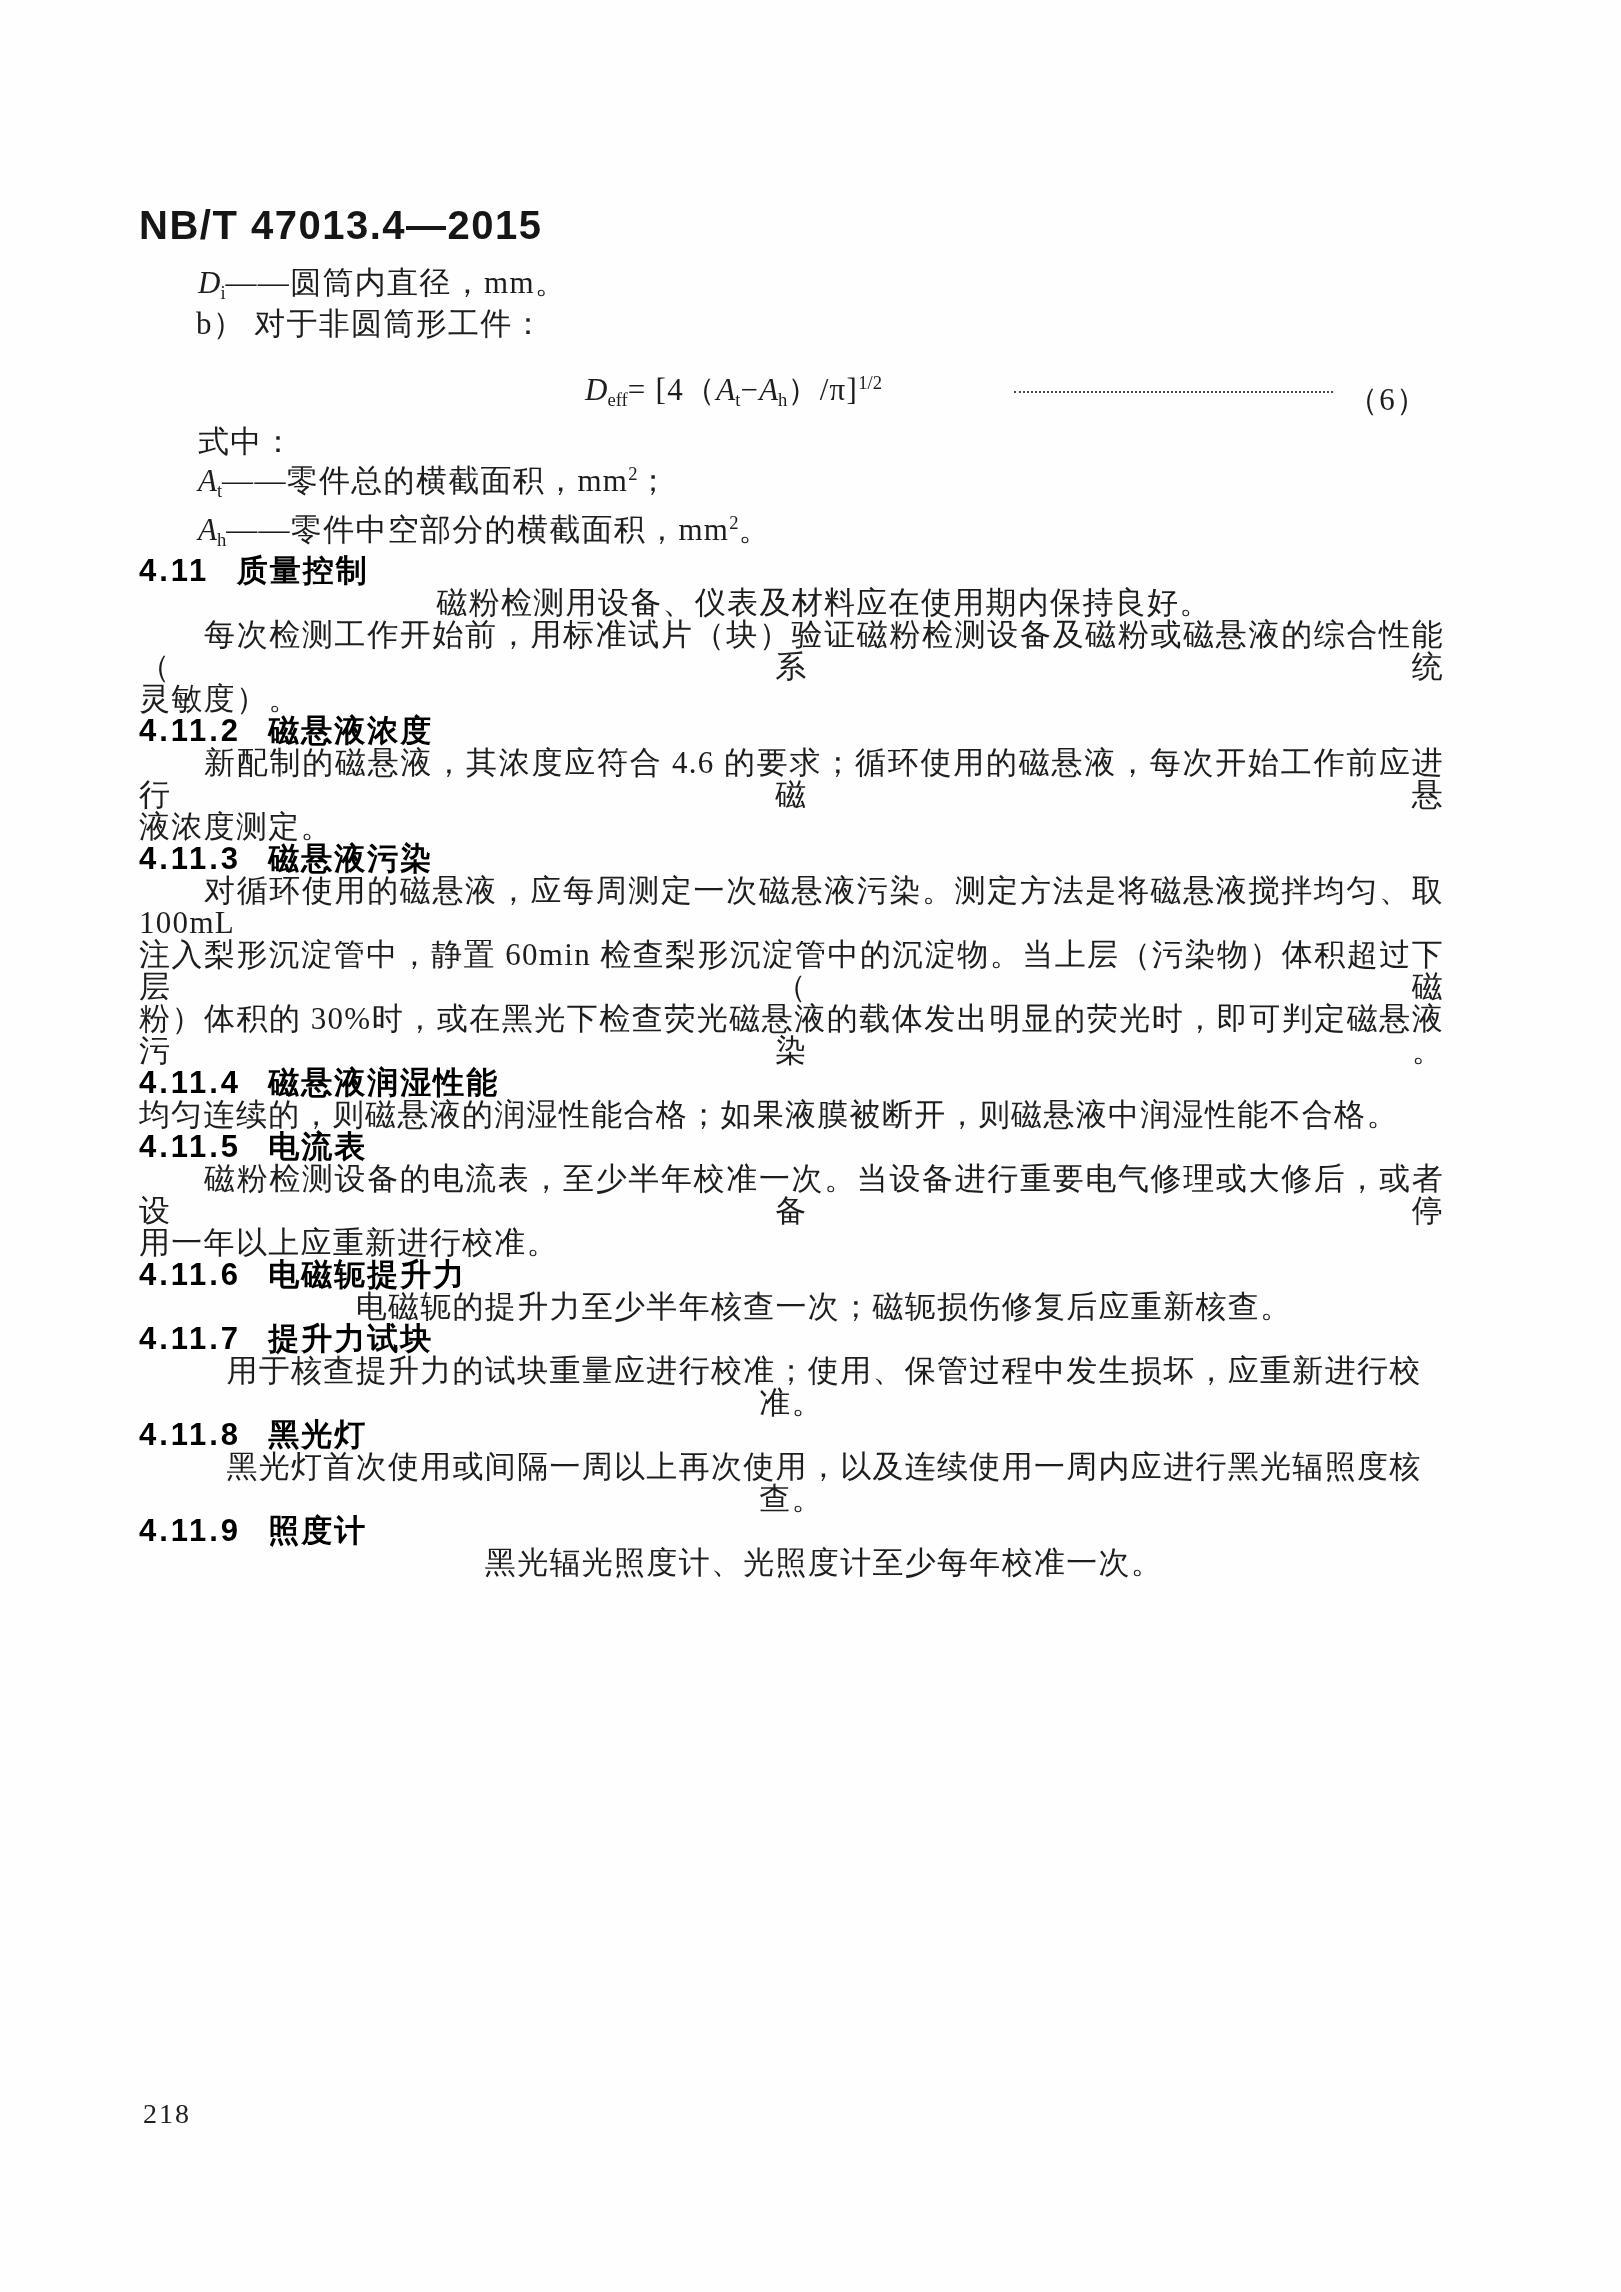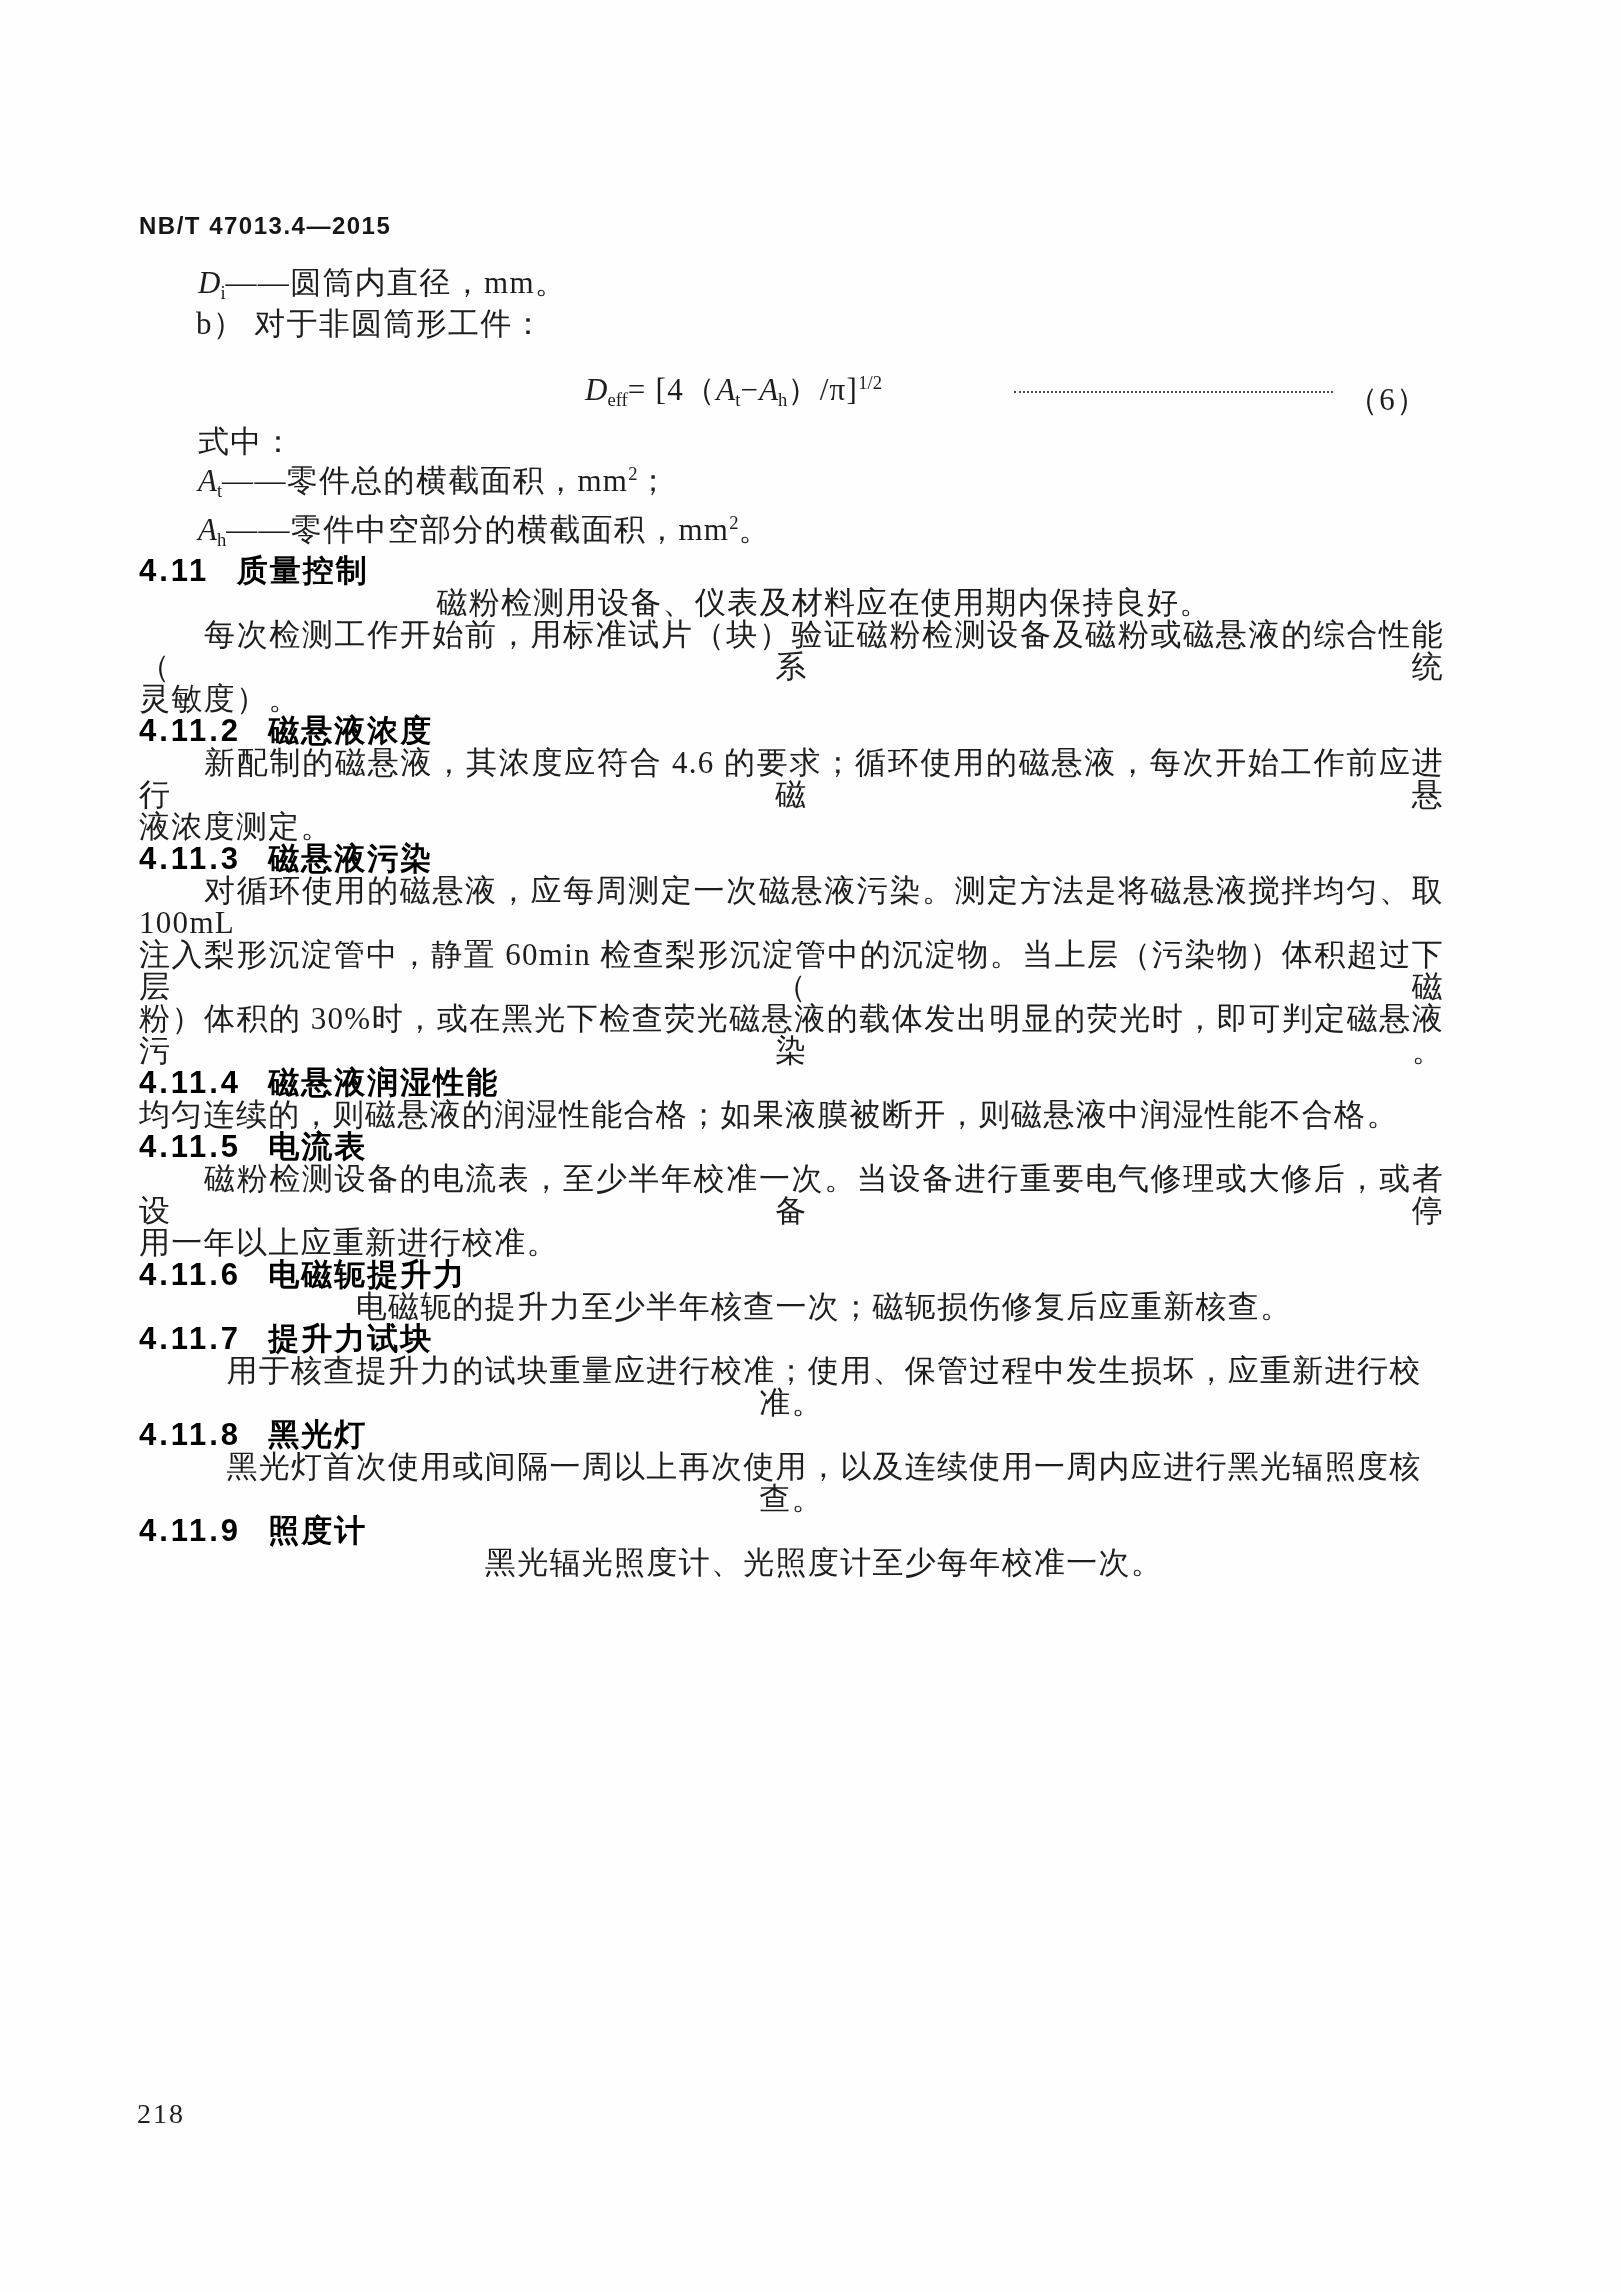--- a/index.html
+++ b/index.html
@@ -14,21 +14,21 @@
     box-sizing: border-box;
     background: #fefefe;
     padding: 208px 177px 0 139px;
     font-family: "Liberation Serif", "DejaVu Serif", serif;
     color: #1d1d1d;
     overflow: hidden;
   }
   .page-header {
     font-family: "Liberation Sans", "DejaVu Sans", sans-serif;
     font-weight: 700;
-    font-size: 24px;
+    font-size: 40px;
     letter-spacing: 1.5px;
     color: #161616;
     line-height: 35px;
   }
   #doc-body { margin-top: 23.5px; }
   .line {
     font-size: 31px;
     line-height: 32px;
     letter-spacing: 1.3px;
   }
@@ -72,21 +72,21 @@
   .f-leader {
     flex: 1 1 auto;
     height: 0;
     border-bottom: 2.9px dotted #4a4a4a;
     margin: 0 13.7px 0 132px;
     align-self: center;
   }
   .f-eqno { flex: 0 0 auto; margin-right: 15.7px; }
   .page-footer {
     position: absolute;
-    left: 137px;
+    left: 143px;
     top: 2098px;
     font-size: 28px;
     letter-spacing: 2px;
     color: #212121;
   }
 </style>
 </head>
 <body>
 
 <div class="page">

